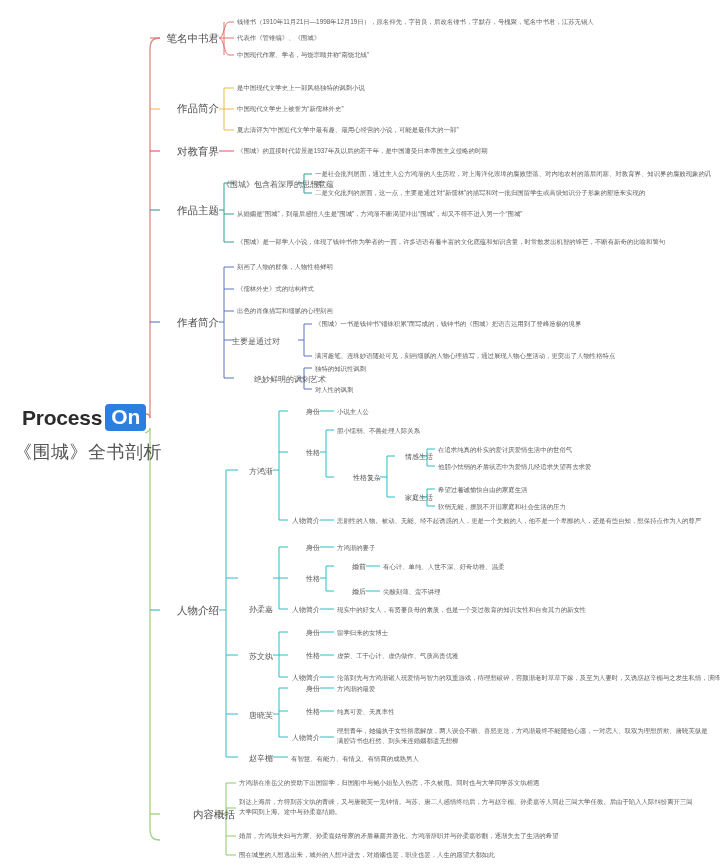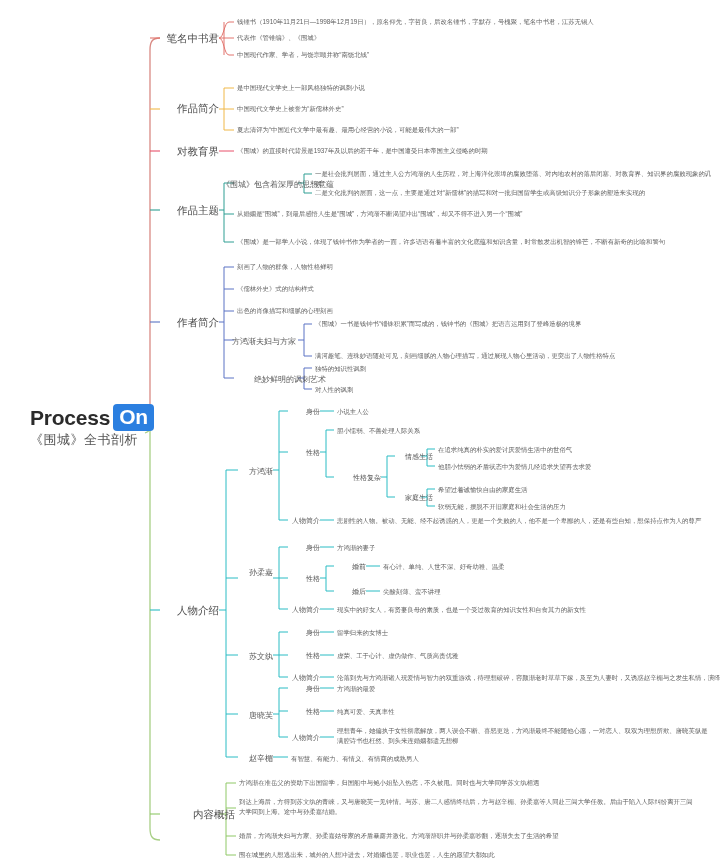--- a/index.html
+++ b/index.html
@@ -13,28 +13,28 @@
 
   .node{position:absolute;white-space:nowrap;}
   .node.wrap{white-space:normal;}
 
   
   #root{
     left:14px;top:404px;width:140px;text-align:center;
   }
   .logo{
     font-size:21px;font-weight:bold;color:#2b2b2b;letter-spacing:-0.2px;
-    display:flex;align-items:center;justify-content:flex-end;gap:3px;
+    display:flex;align-items:center;justify-content:center;gap:3px;
   }
   .logo .on{
     background:#2b7fe0;color:#fff;border-radius:4px;
     padding:1px 6px 2px 6px;font-weight:bold;
   }
   .root-title{
-    margin-top:0;font-size:13px;color:#555;letter-spacing:0.5px;
+    margin-top:9px;font-size:18px;color:#555;letter-spacing:0.5px;
   }
 
   
   .lvl1{font-size:10.5px;color:#4c4c4c;text-align:right;}
   
   .lvl2{font-size:8px;color:#5a5a5a;text-align:right;}
   
   .lvl3{font-size:7px;color:#5a5a5a;text-align:right;}
   
   .leaf{font-size:6.4px;color:#5f5f5f;line-height:1.55;}
@@ -155,21 +155,21 @@
   <div class="node lvl2" style="left:222px;top:179px;width:75px;text-align:left;">《围城》包含着深厚的思想意蕴</div>
   <div class="node leaf wrap" style="left:315px;top:169px;width:400px;">一是社会批判层面，通过主人公方鸿渐的人生历程，对上海洋化崇埠的腐败堕落、对内地农村的落后闭塞、对教育界、知识界的腐败现象的讥讽</div>
   <div class="node leaf wrap" style="left:315px;top:188px;width:400px;">二是文化批判的层面，这一点，主要是通过对“新儒林”的描写和对一批归国留学生或高级知识分子形象的塑造来实现的</div>
   <div class="node leaf wrap" style="left:237px;top:209px;width:470px;">从婚姻是“围城”，到最后感悟人生是“围城”，方鸿渐不断渴望冲出“围城”，却又不得不进入另一个“围城”</div>
   <div class="node leaf wrap" style="left:237px;top:237px;width:470px;">《围城》是一部学人小说，体现了钱钟书作为学者的一面，许多语语有着丰富的文化底蕴和知识含量，时常散发出机智的锋芒，不断有新奇的比喻和警句</div>
 
   <div class="node lvl1" style="left:160px;top:316px;width:59px;">作者简介</div>
   <div class="node leaf" style="left:237px;top:262px;width:300px;">刻画了人物的群像，人物性格鲜明</div>
   <div class="node leaf" style="left:237px;top:284px;width:300px;">《儒林外史》式的结构样式</div>
   <div class="node leaf" style="left:237px;top:306px;width:300px;">出色的肖像描写和细腻的心理刻画</div>
-  <div class="node lvl2" style="left:232px;top:336px;width:65px;text-align:left;">方鸿渐夫妇与方家</div>
+  <div class="node lvl2" style="left:232px;top:336px;width:65px;text-align:left;">主要是通过对</div>
   <div class="node leaf wrap" style="left:315px;top:319px;width:400px;">《围城》一书是钱钟书“锱铢积累”而写成的，钱钟书的《围城》把语言运用到了登峰造极的境界</div>
   <div class="node leaf wrap" style="left:315px;top:351px;width:400px;">满河趣笔、连珠妙语随处可见，刻画细腻的人物心理描写，通过展现人物心里活动，更突出了人物性格特点</div>
   <div class="node lvl2" style="left:226px;top:374px;width:71px;text-align:left;padding-left:28px;">绝妙鲜明的讽刺艺术</div>
   <div class="node leaf" style="left:315px;top:364px;width:200px;">独特的知识性讽刺</div>
   <div class="node leaf" style="left:315px;top:385px;width:200px;">对人性的讽刺</div>
 
   <div class="node lvl1" style="left:160px;top:604px;width:59px;">人物介绍</div>
 
   <div class="node lvl2" style="left:240px;top:466px;width:33px;">方鸿渐</div>
   <div class="node lvl3" style="left:290px;top:407px;width:30px;">身份</div>
@@ -179,21 +179,21 @@
   <div class="node lvl3" style="left:340px;top:473px;width:41px;">性格复杂</div>
   <div class="node lvl3" style="left:398px;top:452px;width:35px;">情感生活</div>
   <div class="node leaf" style="left:438px;top:445px;width:260px;">在追求纯真的朴实的爱讨厌爱情生活中的世俗气</div>
   <div class="node leaf" style="left:438px;top:462px;width:270px;">他胆小怯弱的矛盾状态中为爱情几经追求失望再去求爱</div>
   <div class="node lvl3" style="left:398px;top:493px;width:35px;">家庭生活</div>
   <div class="node leaf" style="left:438px;top:485px;width:260px;">希望过着诚愉快自由的家庭生活</div>
   <div class="node leaf" style="left:438px;top:502px;width:260px;">软弱无能，摆脱不开旧家庭和社会生活的压力</div>
   <div class="node lvl3" style="left:284px;top:516px;width:36px;">人物简介</div>
   <div class="node leaf" style="left:337px;top:516px;width:380px;">悲剧性的人物。被动、无能、经不起诱惑的人，更是一个失败的人，他不是一个卑鄙的人，还是有些自知，想保持点作为人的尊严</div>
 
-  <div class="node lvl2" style="left:240px;top:567px;width:33px;">孙柔嘉</div>
+  <div class="node lvl2" style="left:240px;top:604px;width:33px;">孙柔嘉</div>
   <div class="node lvl3" style="left:290px;top:543px;width:30px;">身份</div>
   <div class="node leaf" style="left:337px;top:543px;width:200px;">方鸿渐的妻子</div>
   <div class="node lvl3" style="left:290px;top:574px;width:30px;">性格</div>
   <div class="node lvl3" style="left:344px;top:562px;width:22px;">婚前</div>
   <div class="node leaf" style="left:383px;top:562px;width:240px;">有心计、单纯、人世不深、好奇幼稚、温柔</div>
   <div class="node lvl3" style="left:344px;top:587px;width:22px;">婚后</div>
   <div class="node leaf" style="left:383px;top:587px;width:200px;">尖酸刻薄、蛮不讲理</div>
   <div class="node lvl3" style="left:284px;top:605px;width:36px;">人物简介</div>
   <div class="node leaf" style="left:337px;top:605px;width:380px;">现实中的好女人，有贤妻良母的素质，也是一个受过教育的知识女性和自食其力的新女性</div>
 

